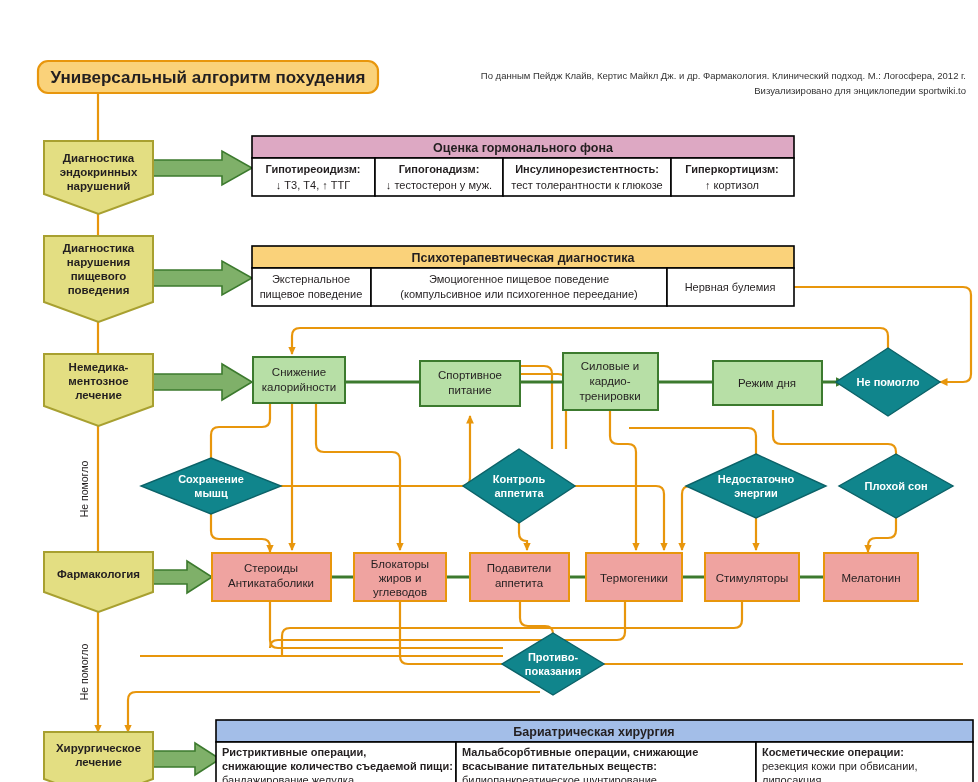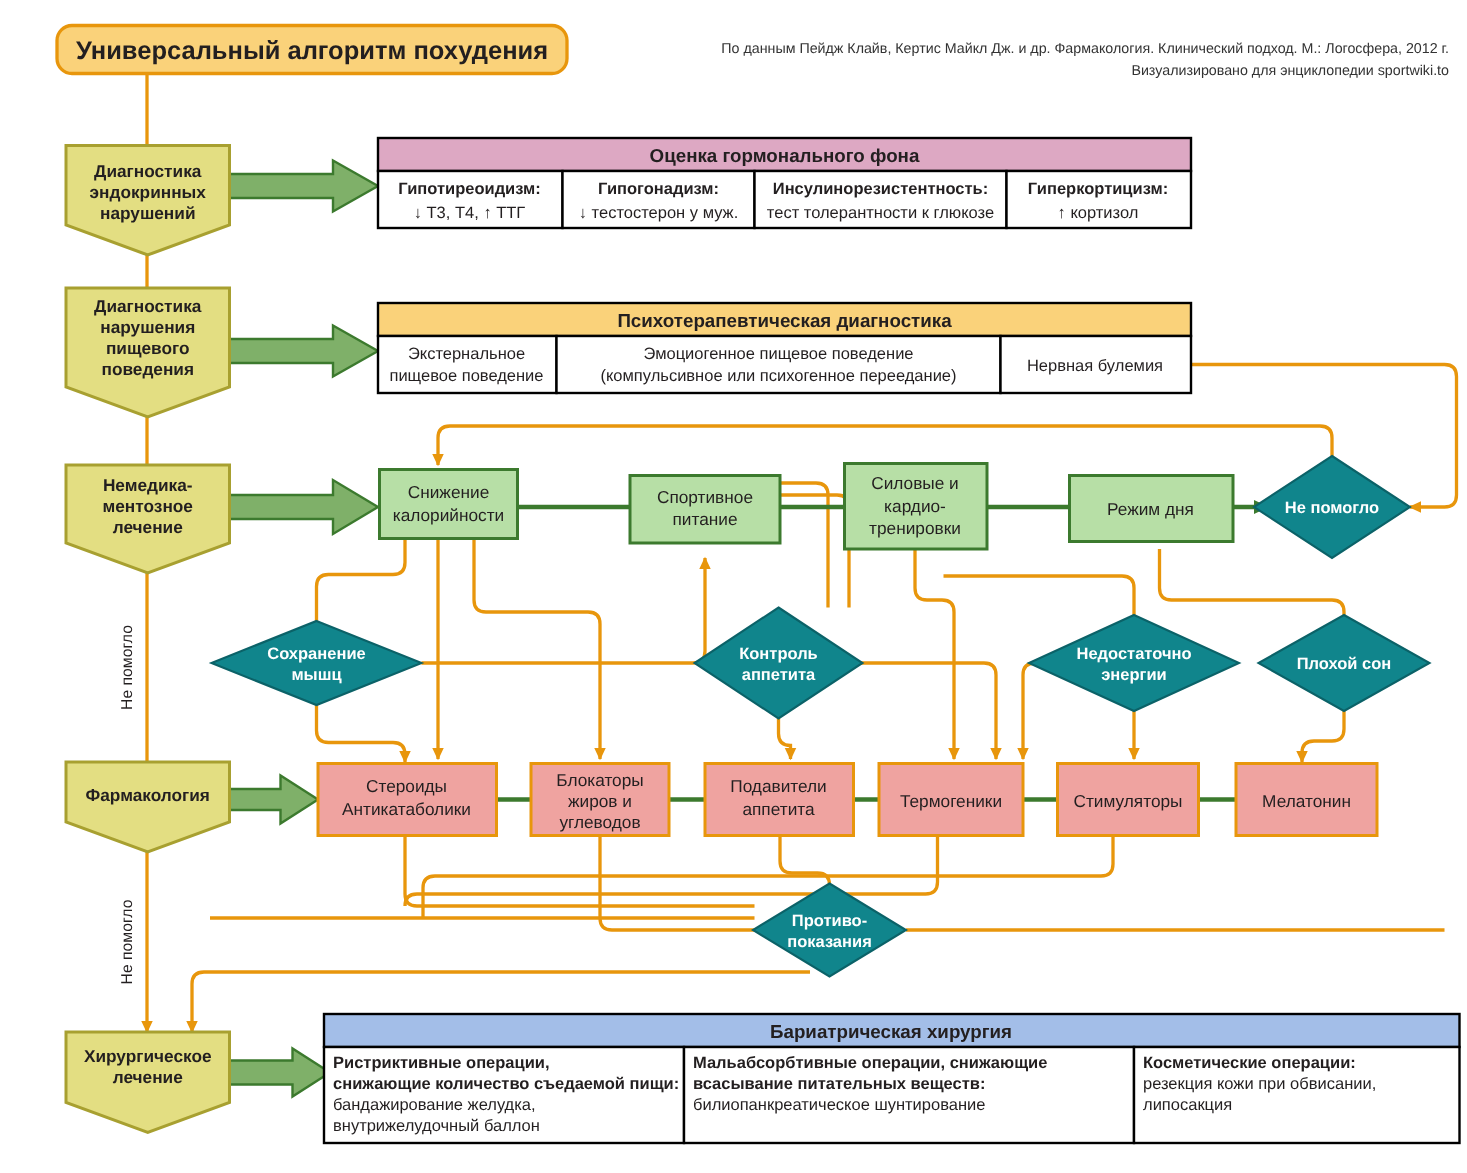--- a/index.html
+++ b/index.html
@@ -1,17 +1,17 @@
 <!DOCTYPE html>
 <html><head>
 <meta charset="utf-8">
 <style>
   html,body{margin:0;padding:0;background:#ffffff;}
   body{width:978px;height:782px;font-family:"Liberation Sans",sans-serif;overflow:hidden;}
-  #stage{position:relative;width:978px;height:625px;}
+  #stage{position:relative;width:978px;height:625px;margin-top:44px;}
   svg{position:absolute;left:0;top:0;}
   .nd{font-family:"Liberation Sans",sans-serif;}
   .title-txt{font-size:17px;font-weight:bold;fill:#231f20;}
   .proc-txt{font-size:11.5px;font-weight:bold;fill:#231f20;}
   .green-txt{font-size:11.5px;fill:#231f20;}
   .dia-txt{font-size:11px;font-weight:bold;fill:#ffffff;}
   .pink-txt{font-size:11.5px;fill:#231f20;}
   .tbl-hdr{font-size:12.5px;font-weight:bold;fill:#231f20;}
   .tbl-cell{font-size:11px;fill:#231f20;}
   .tbl-cell-b{font-size:11px;font-weight:bold;fill:#231f20;}

